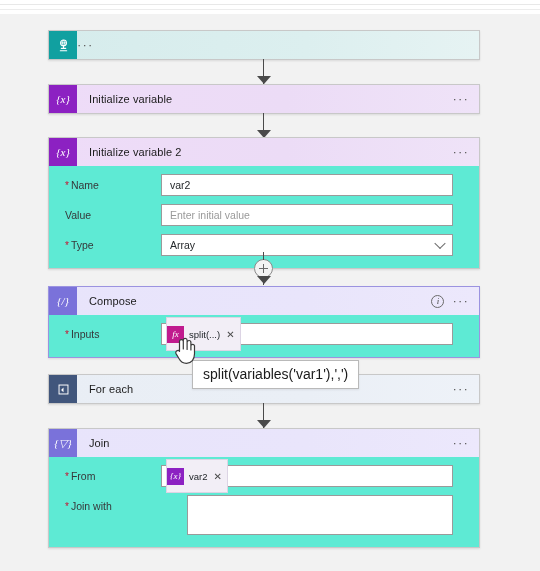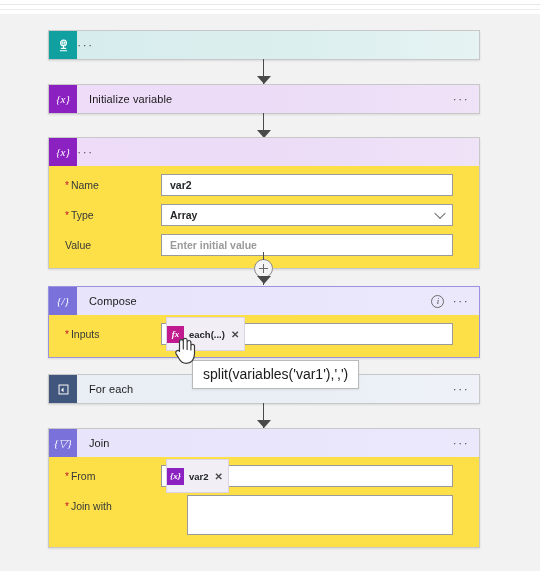--- a/index.html
+++ b/index.html
@@ -86,21 +86,21 @@
   .hdr-foreach { background: linear-gradient(to right, #e9eef5 0%, #eaeff6 60%, #eef2f8 100%); justify-content: space-between; }
   .hdr-foreach .card-icon { background: #41567c; }
 
   .hdr-join { background: linear-gradient(to right, #e8e4fb 0%, #e9e5fb 60%, #ece8fc 100%); }
   .hdr-join .card-icon { background: #7a72da; }
 
   .card.compose-card { border-color: #9b93e0; }
   .card.join-card { border-color: #c8c8c8; }
 
   
-  .card-body { padding: 8px 26px 10px 12px; background:#fde047; }
+  .card-body { padding: 8px 26px 10px 12px; background:#5eead4; }
   .form-row {
     display: flex;
     align-items: center;
     margin-bottom: 8px;
     min-height: 22px;
   }
   .form-row:last-child { margin-bottom: 2px; }
   .field-label {
     flex: 0 0 100px;
     font-size: 10.5px;
@@ -112,21 +112,20 @@
     flex: 1 1 auto;
     height: 22px;
     border: 1px solid #9a9a9a;
     background: #ffffff;
     display: flex;
     align-items: center;
     padding: 0 8px;
     font-size: 10.5px;
     color: #24272a;
     position: relative;
-    font-weight: bold;
   }
   .field-ctl.placeholder { color: #9a9a9a; }
   .field-ctl.tall { height: 40px; align-items: flex-start; padding-top: 4px; }
   .chev {
     position: absolute; right: 8px; top: 50%;
     width: 8px; height: 8px;
     border-right: 1.3px solid #6c6c6c;
     border-bottom: 1.3px solid #6c6c6c;
     transform: translateY(-70%) rotate(45deg);
   }
@@ -238,44 +237,45 @@
       </div>
     </div>
   </div>
 
   <div class="conn" style="top:99px; height:26px;"></div>
   <div class="arrowhead" style="top:116px;"></div>
 
   <div class="card" style="top:123px;">
     <div class="card-header hdr-varpurple">
       <div class="card-icon">{x}</div>
+      <div class="card-title">Initialize variable 2</div>
       <div class="hdr-actions">
         <div class="ellipsis">···</div>
       </div>
     </div>
     <div class="card-body">
 
       <div class="form-row">
         <div class="field-label"><span class="req-star">*</span><span>Name</span></div>
         <div class="field-ctl">var2</div>
+      </div>
+
+      <div class="form-row">
+        <div class="field-label">Value</div>
+        <div class="field-ctl placeholder">Enter initial value</div>
       </div>
 
       <div class="form-row">
         <div class="field-label"><span class="req-star">*</span><span>Type</span></div>
         <div class="field-ctl">
           <span>Array</span>
           <span class="chev"></span>
         </div>
       </div>
 
-      <div class="form-row">
-        <div class="field-label">Value</div>
-        <div class="field-ctl placeholder">Enter initial value</div>
-      </div>
-
     </div>
   </div>
 
   <div class="addbtn" style="top:245px;">
     <span class="plus-h"></span>
     <span class="plus-v"></span>
   </div>
   <div class="conn" style="top:238px; height:8px;"></div>
   <div class="conn" style="top:263px; height:8px;"></div>
   <div class="arrowhead" style="top:262px;"></div>
@@ -288,21 +288,21 @@
         <div class="info-icon">i</div>
         <div class="ellipsis">···</div>
       </div>
     </div>
     <div class="card-body">
       <div class="form-row">
         <div class="field-label"><span class="req-star">*</span><span>Inputs</span></div>
         <div class="field-ctl">
           <span class="token fx">
             <span class="tok-icon">fx</span>
-            <span>each(...)</span>
+            <span>split(...)</span>
             <span class="tok-x">✕</span>
           </span>
         </div>
       </div>
     </div>
   </div>
 
   <div class="card" style="top:360px;">
     <div class="card-header hdr-foreach">
       <div class="card-icon">

